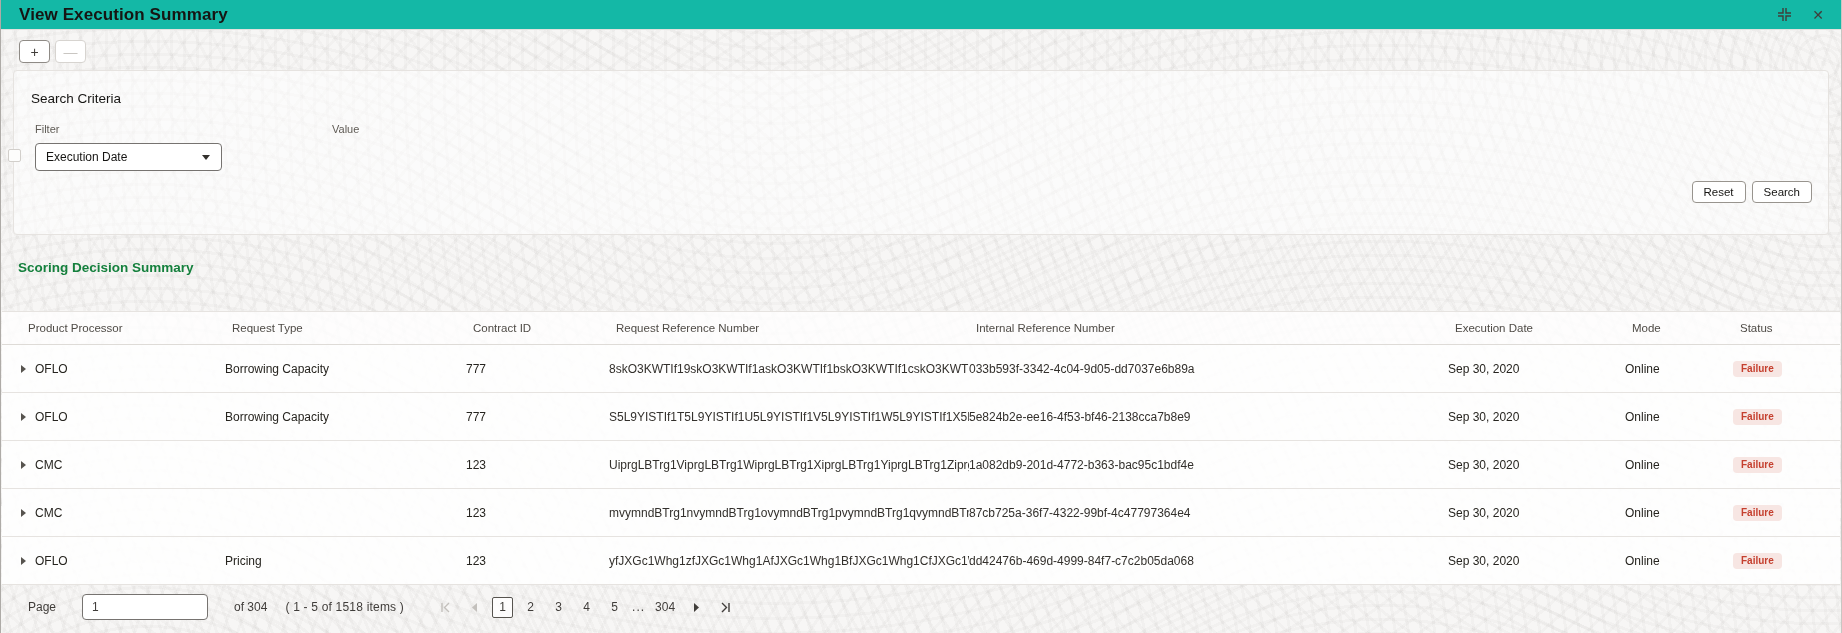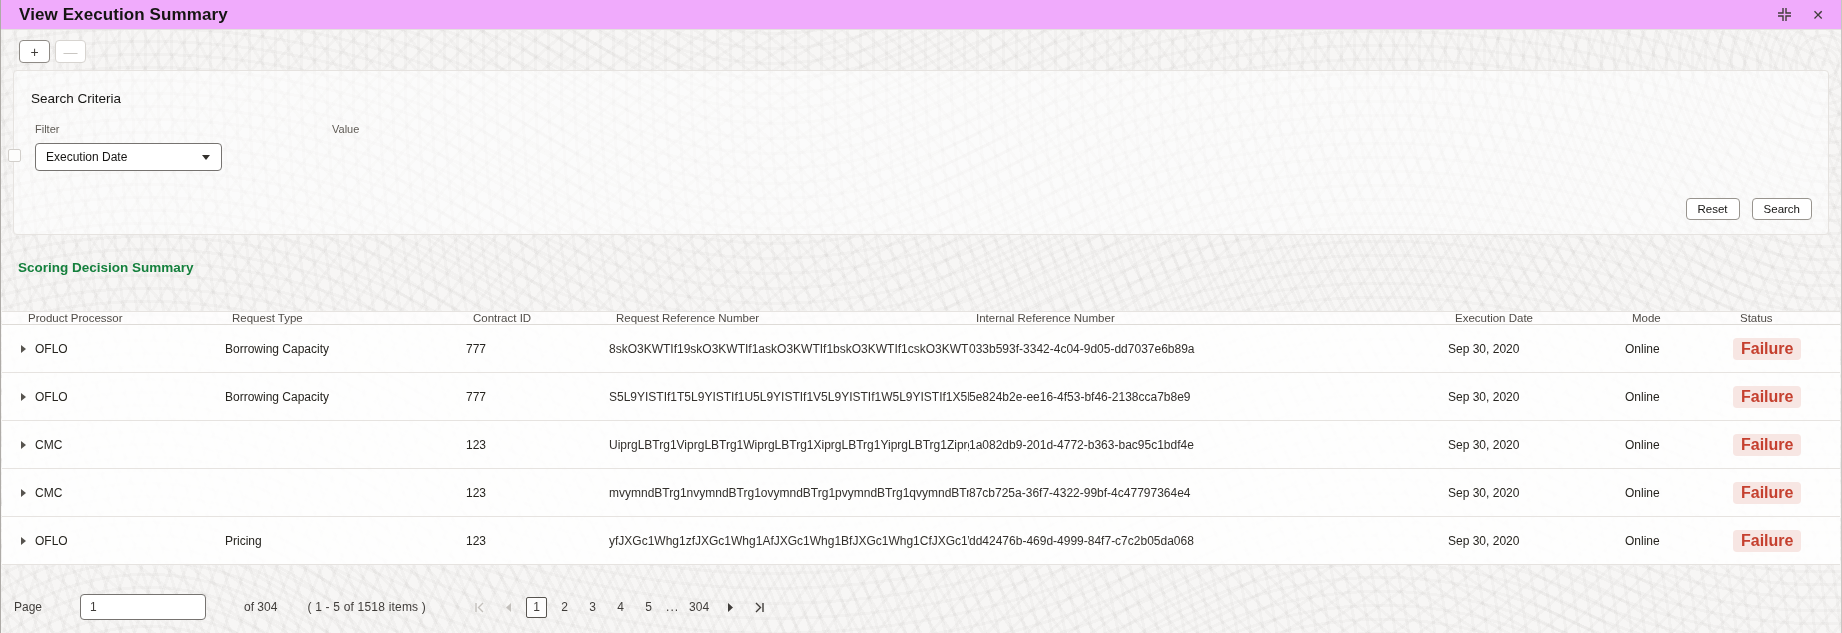--- a/index.html
+++ b/index.html
@@ -14,21 +14,21 @@
       repeating-radial-gradient(circle at 75% 160%, rgba(120,115,110,0.04) 0 3px, transparent 3px 14px),
       repeating-radial-gradient(circle at 99% 10%, rgba(120,115,110,0.045) 0 3px, transparent 3px 13px);
     position:relative;
     border-left:1px solid #aeaba7;
     border-right:1px solid #c9c6c2;
   }
 
   
   .win-header {
     position:absolute; left:0; top:0; right:0; height:30px;
-    background:#f0abfc; border-bottom:1px solid #e3e1de;
+    background:#14b8a6; border-bottom:1px solid #e3e1de;
     display:flex; align-items:center; padding:0 14px 0 18px;
   }
   .win-title { font-size:17px; font-weight:700; letter-spacing:.1px; }
   .win-actions { margin-left:auto; display:flex; align-items:center; gap:16px; }
   .win-btn { width:18px; height:18px; display:flex; align-items:center; justify-content:center;
              cursor:pointer; color:#403d3a; background:none; border:none; }
   .win-btn svg { display:block; }
   .close-glyph { font-size:14px; color:#403d3a; line-height:1; }
 
   
@@ -57,59 +57,59 @@
   }
   .dd-caret {
     position:absolute; right:11px; top:11px; width:0; height:0;
     border-left:4.5px solid transparent; border-right:4.5px solid transparent;
     border-top:5.5px solid #33302c;
   }
   .row-checkbox {
     position:absolute; left:-6px; top:78px; width:13px; height:13px;
     background:#fdfdfc; border:1.5px solid #d2cfcb; border-radius:2px; cursor:pointer;
   }
-  .card-actions { position:absolute; right:16px; bottom:14px; display:flex; gap:12px; }
+  .card-actions { position:absolute; right:16px; bottom:31px; display:flex; gap:6px; }
   .action-btn {
     background:#fff; border:1px solid #98948e; border-radius:4px; padding:4px 11px;
     font-size:11.5px; color:#161513; cursor:pointer; font-family:inherit;
   }
 
   
   .section-title { position:absolute; left:17px; top:260px; font-size:13.5px; font-weight:600; color:#15803d; }
 
   .grid-table { position:absolute; left:1px; right:1px; top:311px; }
   .trow, .thead {
     display:grid;
     grid-template-columns:204px 241px 143px 360px 479px 177px 108px 1fr;
     padding-left:19px; align-items:center;
   }
   .thead {
-    height:14px; background:rgba(255,255,255,0.8);
+    height:34px; background:rgba(255,255,255,0.8);
     border-top:1px solid #e6e3e0; border-bottom:1px solid #dedbd7;
     font-size:11.5px; color:#4f4b46;padding-left:26px;
   }
   .trow {
     height:48px; background:rgba(255,255,255,0.88);
     border-bottom:1px solid #e6e3e0; font-size:12px; color:#26241f; cursor:pointer;
   }
   .cell-pp { display:flex; align-items:center; gap:9px; }
   .expand-caret {
     width:0; height:0; border-top:4px solid transparent; border-bottom:4px solid transparent;
     border-left:5px solid #57544f; cursor:pointer; flex:0 0 auto;
   }
   .cell-ref { white-space:nowrap; overflow:hidden; padding-right:18px; color:#33302c; }
   .badge {
-    display:inline-block; background:#f7e6e3; color:#c5402f; font-size:16px; font-weight:700;
+    display:inline-block; background:#f7e6e3; color:#c5402f; font-size:10px; font-weight:700;
     padding:3px 8px; border-radius:4px; line-height:1;
   }
 
   
   .pagination {
     position:absolute; left:0; right:0; top:585px; height:44px;
-    display:flex; align-items:center; padding-left:13px; font-size:12px; color:#403d3a;gap:12px;
+    display:flex; align-items:center; padding-left:27px; font-size:12px; color:#403d3a;
   }
   .page-input {
     margin-left:26px; width:126px; height:26px; border:1px solid #767370; border-radius:4px;
     background:#fff; font-size:12px; color:#403d3a; padding:0 9px; font-family:inherit;
   }
   .of-label { margin-left:26px; }
   .items-label { margin-left:18px; letter-spacing:.2px;text-align:right; }
   .pager { display:flex; align-items:center; margin-left:30px; gap:7px; }
   .nav-btn { width:22px; height:22px; display:flex; align-items:center; justify-content:center;
              background:none; border:none; cursor:pointer; }

